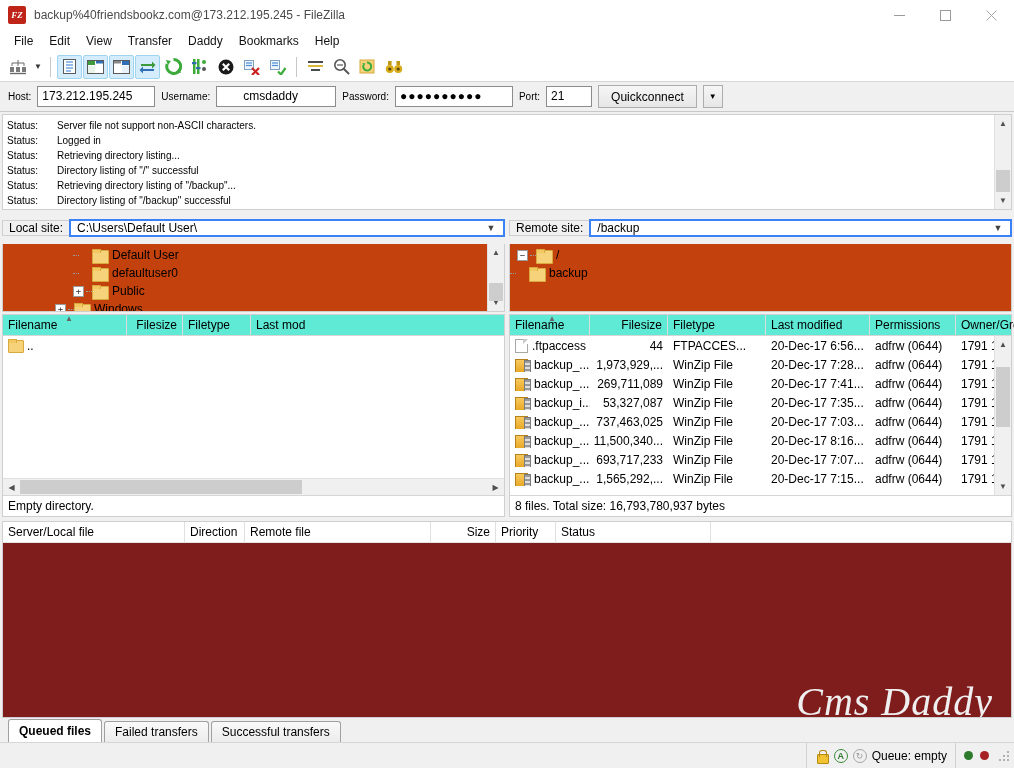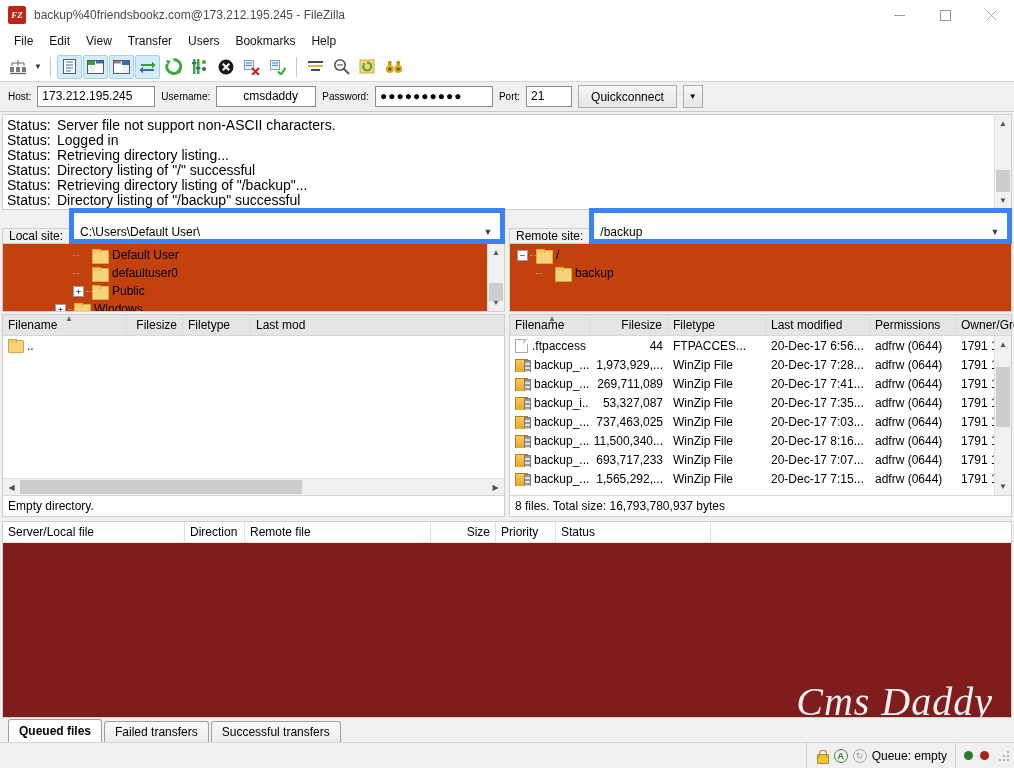--- a/index.html
+++ b/index.html
@@ -172,21 +172,21 @@
   }
   .loglist {
     flex: 1;
     padding: 3px 0 0 4px;
     overflow: hidden;
   }
   .logrow {
     display: flex;
     height: 15px;
     line-height: 15px;
-    font-size: 14px;
+    font-size: 10px;
     white-space: nowrap;
   }
   .logtag { width: 50px; flex: none; color: #000; }
   .logmsg { color: #000; }
 
   
   .vscroll {
     width: 17px;
     background: #f0f0f0;
     border-left: 1px solid #e0e0e0;
@@ -219,40 +219,40 @@
   }
   .site-pane {
     flex: 1;
     display: flex;
     flex-direction: column;
     min-width: 0;
   }
   .site-header {
     height: 32px;
     display: flex;
-    align-items: flex-end;
+    align-items: center;
     flex: none;
   }
   .site-label {
     background: #f0f0f0;
     border: 1px solid #cfcfcf;
     border-right: none;
     padding: 0 6px;
     display: flex; align-items: center;
     font-size: 12px;
     white-space: nowrap;
     flex: none;
   }
   .site-combo {
     flex: 1;
     background: #fff;
-    border: 5px solid #3b82f6;
-    display: flex;
-    align-items: center;
-    padding: 12px 4px 0 6px;
+    border: 2px solid #3b82f6;
+    display: flex;
+    align-items: center;
+    padding: 0 4px 0 6px;
     font-size: 12px;
     min-width: 0;
     position: relative;
   }
   .site-combo .val { flex: 1; white-space: nowrap; overflow: hidden; }
   .combo-caret {
     width: 16px;
     display: flex; align-items: center; justify-content: center;
     font-size: 9px; color: #444;
     flex: none;
@@ -331,21 +331,21 @@
     flex: 1;
     display: flex;
     flex-direction: column;
     min-width: 0;
     border: 1px solid #cfcfcf;
     background: #fff;
   }
   .lhead {
     height: 21px;
     display: flex;
-    background: #e5e5e5;
+    background: #5eead4;
     border-bottom: 1px solid #d6d6d6;
     flex: none;
     position: relative;
   }
   .lhcell {
     border-right: 1px solid #dcdcdc;
     font-size: 12px;
     display: flex;
     align-items: center;
     padding: 0 5px;
@@ -615,21 +615,21 @@
           </svg>
       </div>
     </div>
   </div>
 
   <div class="menubar">
     <div class="menu-item">File</div>
     <div class="menu-item">Edit</div>
     <div class="menu-item">View</div>
     <div class="menu-item">Transfer</div>
-    <div class="menu-item">Users</div>
+    <div class="menu-item">Daddy</div>
     <div class="menu-item">Bookmarks</div>
     <div class="menu-item">Help</div>
   </div>
 
   <div class="toolbar">
     <div class="tbtn">
       <svg width="19" height="17" viewBox="0 0 19 17">
         <rect x="1" y="9" width="4" height="5" fill="#7a7a7a"></rect>
           <rect x="7" y="9" width="4" height="5" fill="#7a7a7a"></rect>
           <rect x="13" y="9" width="4" height="5" fill="#7a7a7a"></rect>
@@ -744,21 +744,21 @@
         <rect x="3" y="1" width="3.6" height="4" fill="#c09a14"></rect>
         <rect x="11.4" y="1" width="3.6" height="4" fill="#c09a14"></rect>
       </svg>
     </div>
   </div>
 
   <div class="qbar">
     <div class="qlabel">Host:</div>
     <div class="qinput" style="width:118px;">173.212.195.245</div>
     <div class="qlabel">Username:</div>
-    <div class="qinput" style="width:100px;padding-left:26px;">cmsdaddy</div>
+    <div class="qinput" style="width:120px;padding-left:26px;">cmsdaddy</div>
     <div class="qlabel">Password:</div>
     <div class="qinput" style="width:118px;letter-spacing:1px;">●●●●●●●●●●</div>
     <div class="qlabel">Port:</div>
     <div class="qinput" style="width:46px;">21</div>
     <div class="qbtn">Quickconnect</div>
     <div class="qbtn-arrow">▼</div>
   </div>
 
   <div class="logwrap">
     <div class="loglist">
@@ -852,21 +852,21 @@
         </div>
       </div>
       <div class="tree-box">
         <div class="tree-inner">
           <div class="tnode" style="padding-left:7px;">
             <div class="texp">−</div>
             <div class="tdash"></div>
             <div class="folder"></div>
             <div class="tlabel">/</div>
           </div>
-          <div class="tnode" style="padding-left:26px;">
+          <div class="tnode" style="">
             <div class="tdash"></div>
             <div class="texp-spacer"></div>
             <div class="folder"></div>
             <div class="tlabel">backup</div>
           </div>
         </div>
       </div>
     </div>
   </div>
 

